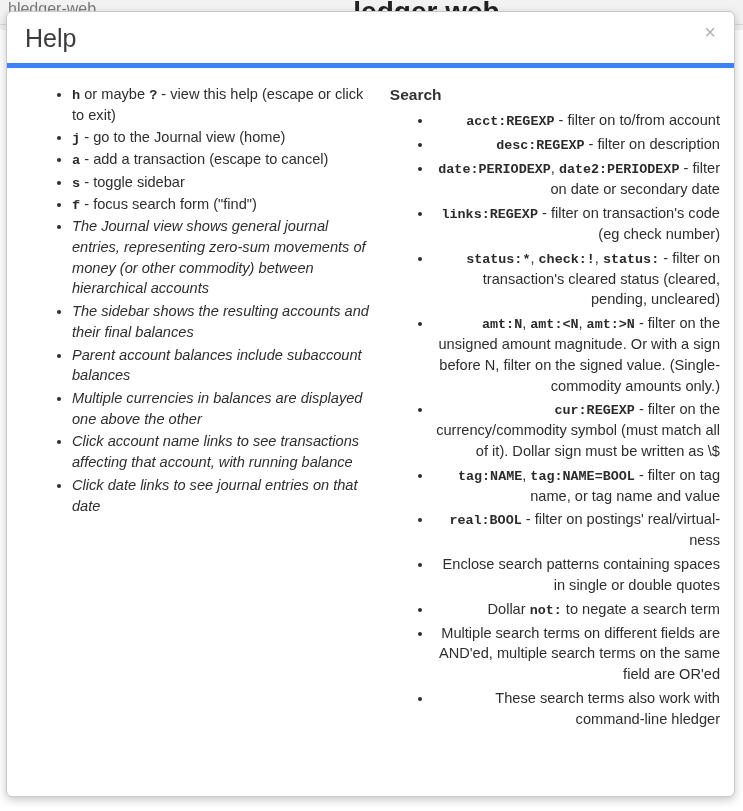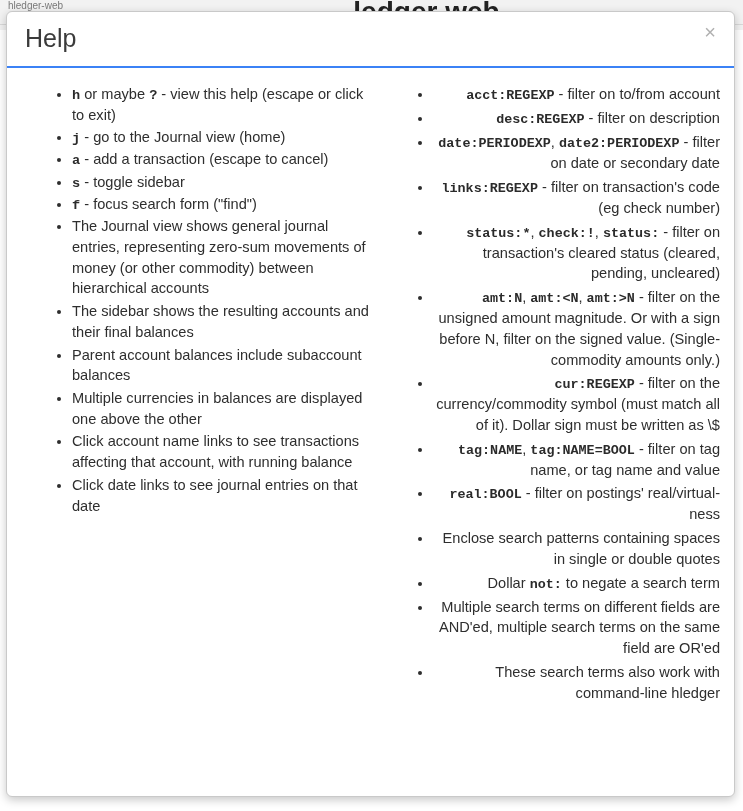--- a/index.html
+++ b/index.html
@@ -18,21 +18,21 @@
     top: 0; left: 0;
     width: 743px;
     height: 30px;
     background: #f2f2f2;
     overflow: hidden;
   }
   .page-bg .bg-brand {
     position: absolute;
     top: 0px;
     left: 8px;
-    font-size: 10px;
+    font-size: 16px;
     color: #7a7a7a;
     white-space: nowrap;
   }
   .page-bg .bg-title {
     position: absolute;
     top: -4px;
     left: 330px;
     font-size: 28px;
     font-weight: bold;
     color: #222;
@@ -58,21 +58,21 @@
     border: 1px solid #c9c9c9;
     border-radius: 6px;
     box-shadow: 0 3px 10px rgba(0,0,0,0.22);
     box-sizing: border-box;
     overflow: hidden;
   }
 
   .modal-header {
     position: relative;
     height: 56px;
-    border-bottom: 2px solid #3b82f6;
+    border-bottom: 5px solid #3b82f6;
     box-sizing: border-box;
   }
   .modal-title {
     position: absolute;
     left: 18px;
     top: 12px;
     font-size: 25px;
     color: #3b3b3b;
     font-weight: normal;
   }
@@ -115,21 +115,21 @@
     padding-left: 38px;
     list-style: disc;
   }
   ul.help-list li {
     font-size: 14.6px;
     line-height: 1.42;
     color: #2e2e2e;
     margin-bottom: 1px;
     margin-left: 13px;
   }
-  ul.help-list.gen li { margin-bottom: 2px; }
+  ul.help-list.gen li { margin-bottom: 2px; font-style: italic; }
 
   code, .kbd {
     font-family: "Liberation Mono", "DejaVu Sans Mono", monospace;
     font-weight: bold;
     font-size: 13.6px;
     color: #2b2b2b;
   }
   .col-right ul.help-list li { margin-bottom: 3px; text-align: right; }
   .col-right code { font-size: 13.4px; }
 </style>
@@ -180,20 +180,21 @@
           <li>Parent account balances include subaccount balances</li>
           <li>Multiple currencies in balances are displayed one above the other</li>
           <li>Click account name links to see transactions affecting that account, with running balance</li>
           <li>Click date links to see journal entries on that date</li>
         </ul>
 
       </div>
 
       <div class="col-right">
 
+        <h4 class="section">Search</h4>
 
         <ul class="help-list">
           <li>
             <code>acct:REGEXP</code><span> - filter on to/from account</span>
           </li>
           <li>
             <code>desc:REGEXP</code><span> - filter on description</span>
           </li>
           <li>
             <code>date:PERIODEXP</code><span>, </span><code>date2:PERIODEXP</code><span> - filter on date or secondary date</span>

